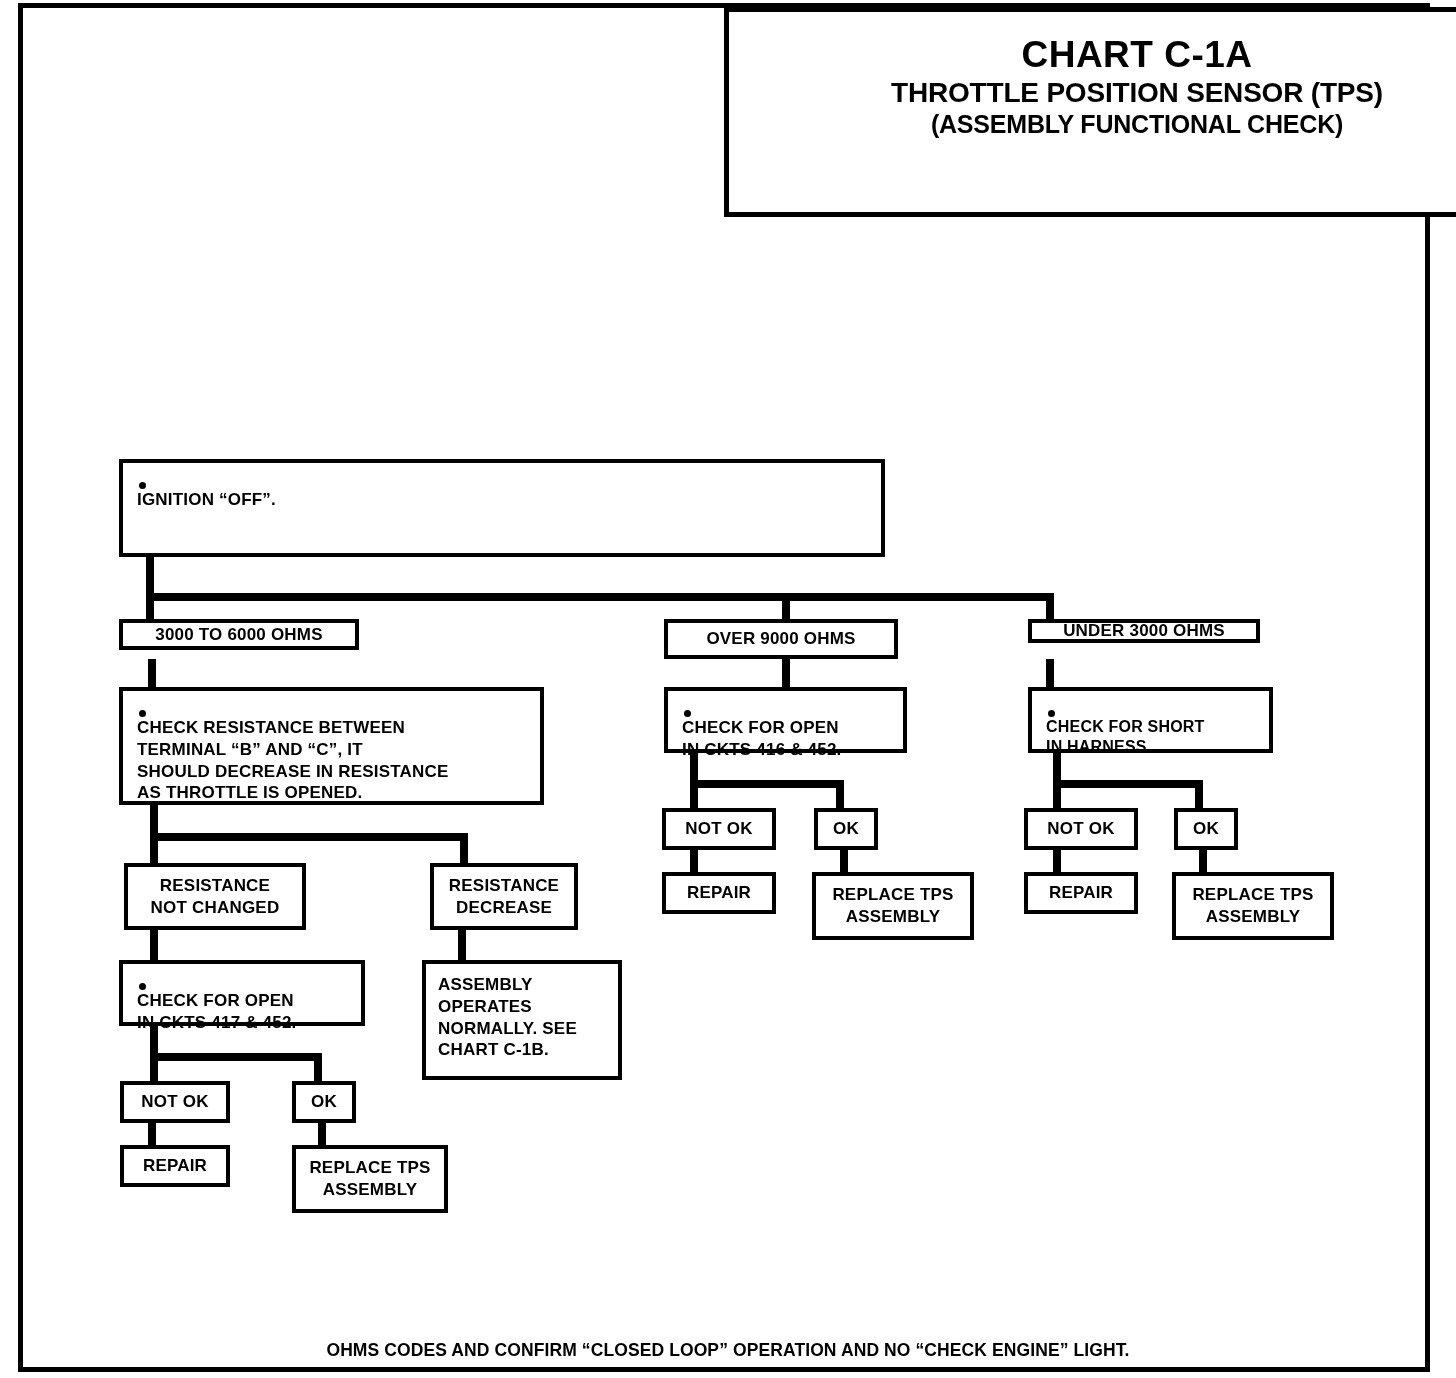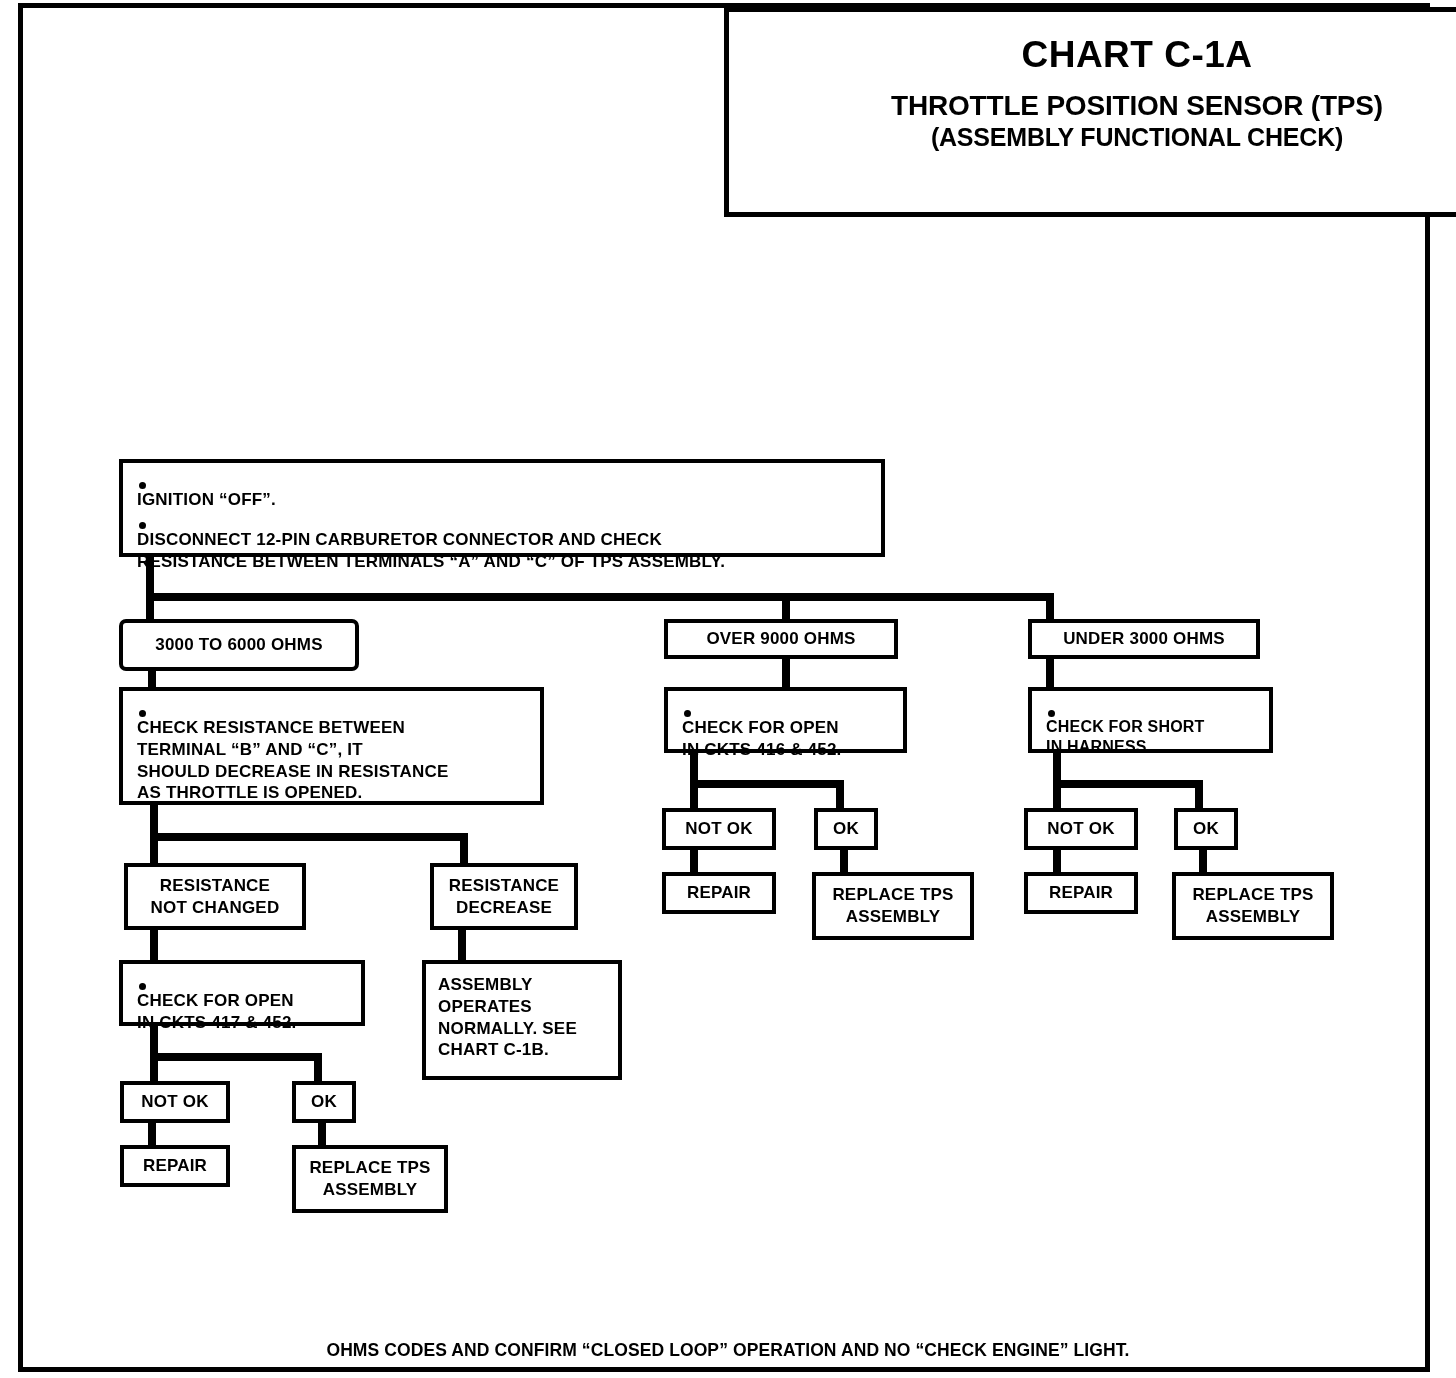--- a/index.html
+++ b/index.html
@@ -41,21 +41,21 @@
   .bullet-text{flex:1 1 auto;white-space:pre-line;}
   
   #title-box{
     position:absolute;left:724px;top:7px;width:826px;height:210px;
     border:5px solid #000;box-sizing:border-box;background:#fff;
     display:flex;flex-direction:column;align-items:center;justify-content:flex-start;
     padding-top:22px;
     z-index:6;
   }
   #chart-number{font-size:37px;font-weight:bold;letter-spacing:0.5px;}
-  #chart-title{font-size:28px;font-weight:bold;margin-top:14px;letter-spacing:-0.2px;}
+  #chart-title{font-size:28px;font-weight:bold;margin-top:1px;letter-spacing:-0.2px;}
   #chart-subtitle{font-size:25px;font-weight:bold;margin-top:1px;letter-spacing:-0.2px;text-align:center;}
   
   .conn{position:absolute;background:#000;z-index:2;}
   
   #footer-text{
     position:absolute;left:0;top:1340px;width:1456px;
     text-align:center;font-size:17.5px;font-weight:bold;letter-spacing:0.1px;
     z-index:6;
   }
 </style>
@@ -70,41 +70,36 @@
     <div id="chart-number">CHART C-1A</div>
     <div id="chart-title">THROTTLE POSITION SENSOR (TPS)</div>
     <div id="chart-subtitle">(ASSEMBLY FUNCTIONAL CHECK)</div>
   </div>
 
   <div class="box bulleted" id="start-box" style="left:119px;top:459px;width:766px;height:98px;font-size:17px;">
     <div class="bullet-row">
       <span class="bullet-dot"></span>
       <span class="bullet-text">IGNITION “OFF”.</span>
     </div>
-    <div class="bullet-row">
-      <span class="bullet-dot"></span>
-      <span class="bullet-text">DISCONNECT 12-PIN CARBURETOR CONNECTOR AND CHECK
-RESISTANCE BETWEEN TERMINALS “A” AND “C” OF TPS ASSEMBLY.</span>
-    </div>
   </div>
 
   <div class="conn" style="left:146px;top:557px;width:8px;height:62px;"></div>
   <div class="conn" style="left:146px;top:593px;width:908px;height:8px;"></div>
   <div class="conn" style="left:782px;top:593px;width:8px;height:26px;"></div>
   <div class="conn" style="left:1046px;top:593px;width:8px;height:26px;"></div>
 
-  <div class="box center" id="branch-left" style="left:119px;top:619px;width:240px;height:52px;font-size:17px;border-radius:7px;">
+  <div class="box center" id="branch-left" style="left:119px;top:619px;width:240px;height:31px;font-size:17px;">
     <span class="txt">3000 TO 6000 OHMS</span>
   </div>
 
   <div class="box center" id="branch-mid" style="left:664px;top:619px;width:234px;height:40px;font-size:17px;">
     <span class="txt">OVER 9000 OHMS</span>
   </div>
 
-  <div class="box center" id="branch-right" style="left:1028px;top:619px;width:232px;height:40px;font-size:17px;">
+  <div class="box center" id="branch-right" style="left:1028px;top:619px;width:232px;height:24px;font-size:17px;">
     <span class="txt">UNDER 3000 OHMS</span>
   </div>
 
   <div class="conn" style="left:148px;top:659px;width:8px;height:30px;"></div>
   <div class="conn" style="left:782px;top:659px;width:8px;height:30px;"></div>
   <div class="conn" style="left:1046px;top:659px;width:8px;height:30px;"></div>
 
   <div class="box bulleted" id="left-check-box" style="left:119px;top:687px;width:425px;height:118px;font-size:17px;">
     <div class="bullet-row">
       <span class="bullet-dot"></span>

